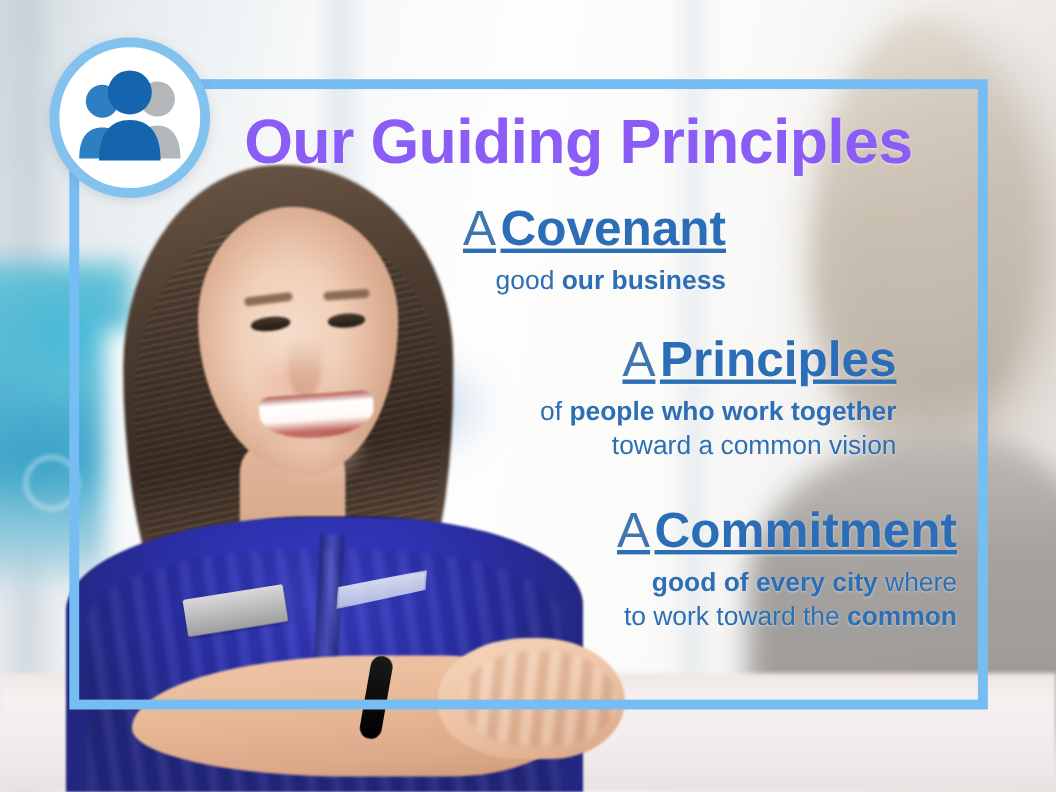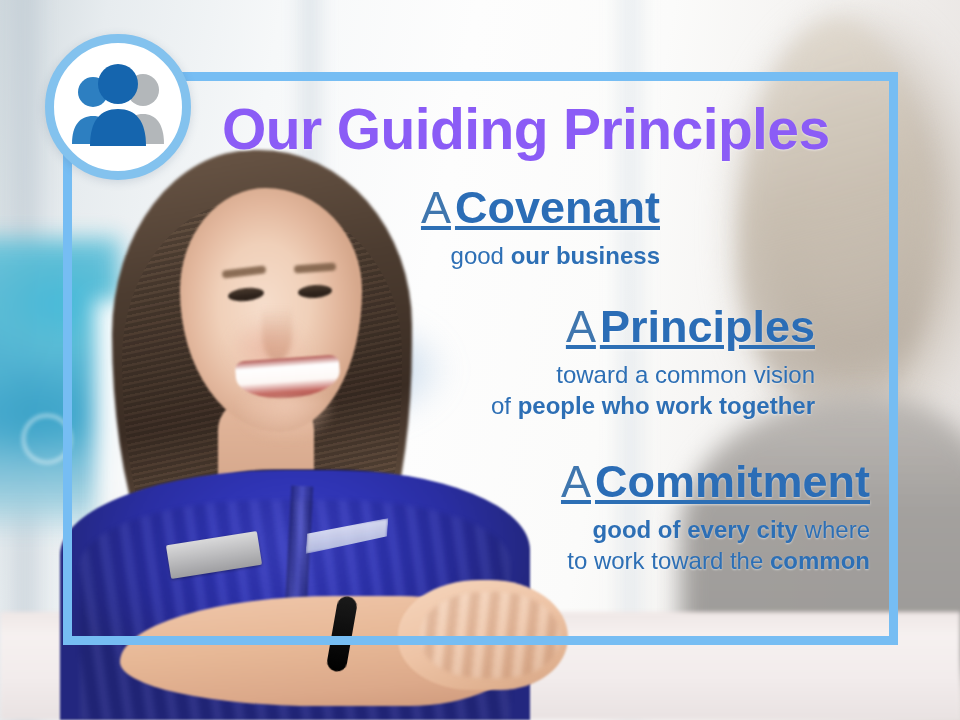--- a/index.html
+++ b/index.html
@@ -429,22 +429,22 @@
     <div class="p-sub">
         <div><span class="lt">good </span><b>our business</b></div>
       </div>
   </div>
 
   <div class="principle" id="principle-community">
     <div class="p-title">
       <span class="art">A</span><span class="word">Principles</span>
     </div>
     <div class="p-sub">
+        <div><span class="lt">of </span><b>people who work together</b></div>
         <div><span class="lt">toward a common vision</span></div>
-        <div><span class="lt">of </span><b>people who work together</b></div>
       </div>
   </div>
 
   <div class="principle" id="principle-commitment">
     <div class="p-title">
       <span class="art">A</span><span class="word">Commitment</span>
     </div>
     <div class="p-sub">
         <div><b>good of every city</b><span class="lt"> where</span></div>
         <div><span class="lt">to work toward the </span><b>common</b></div>

